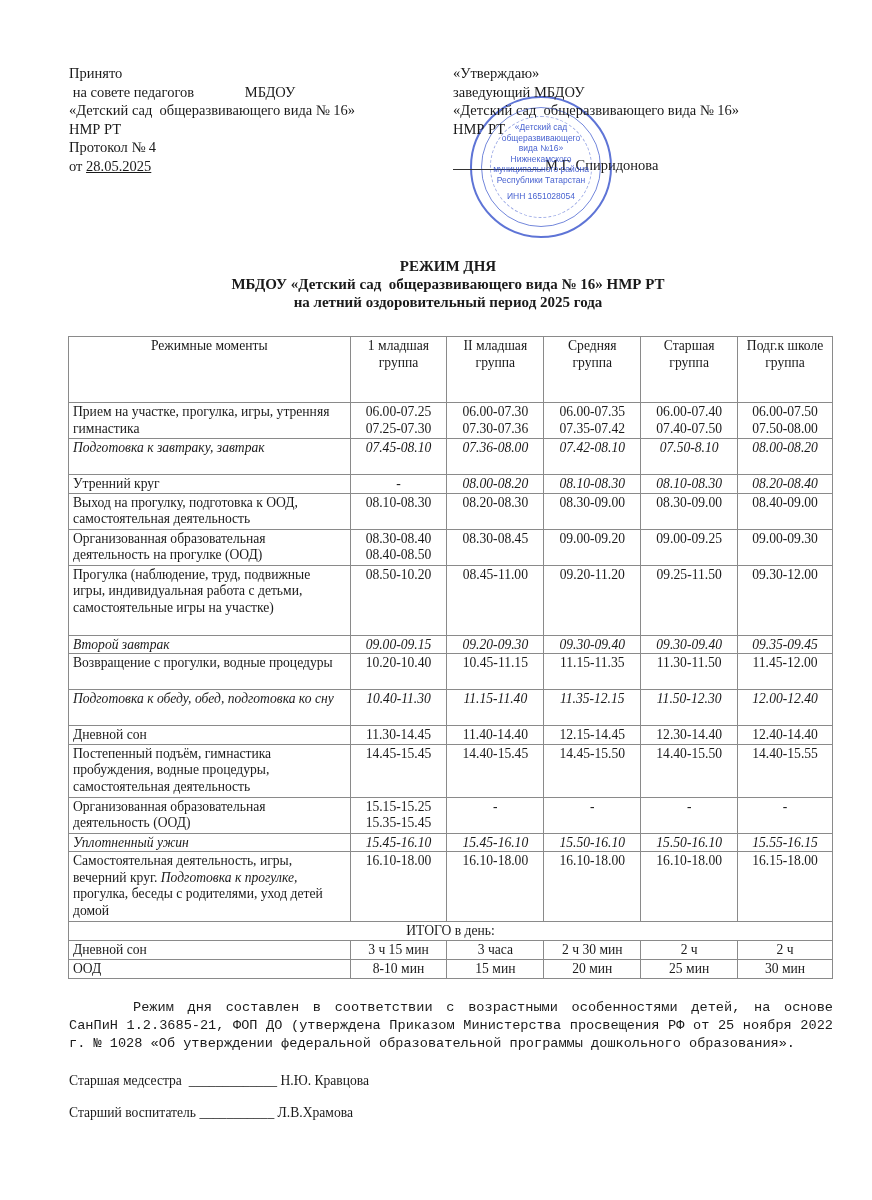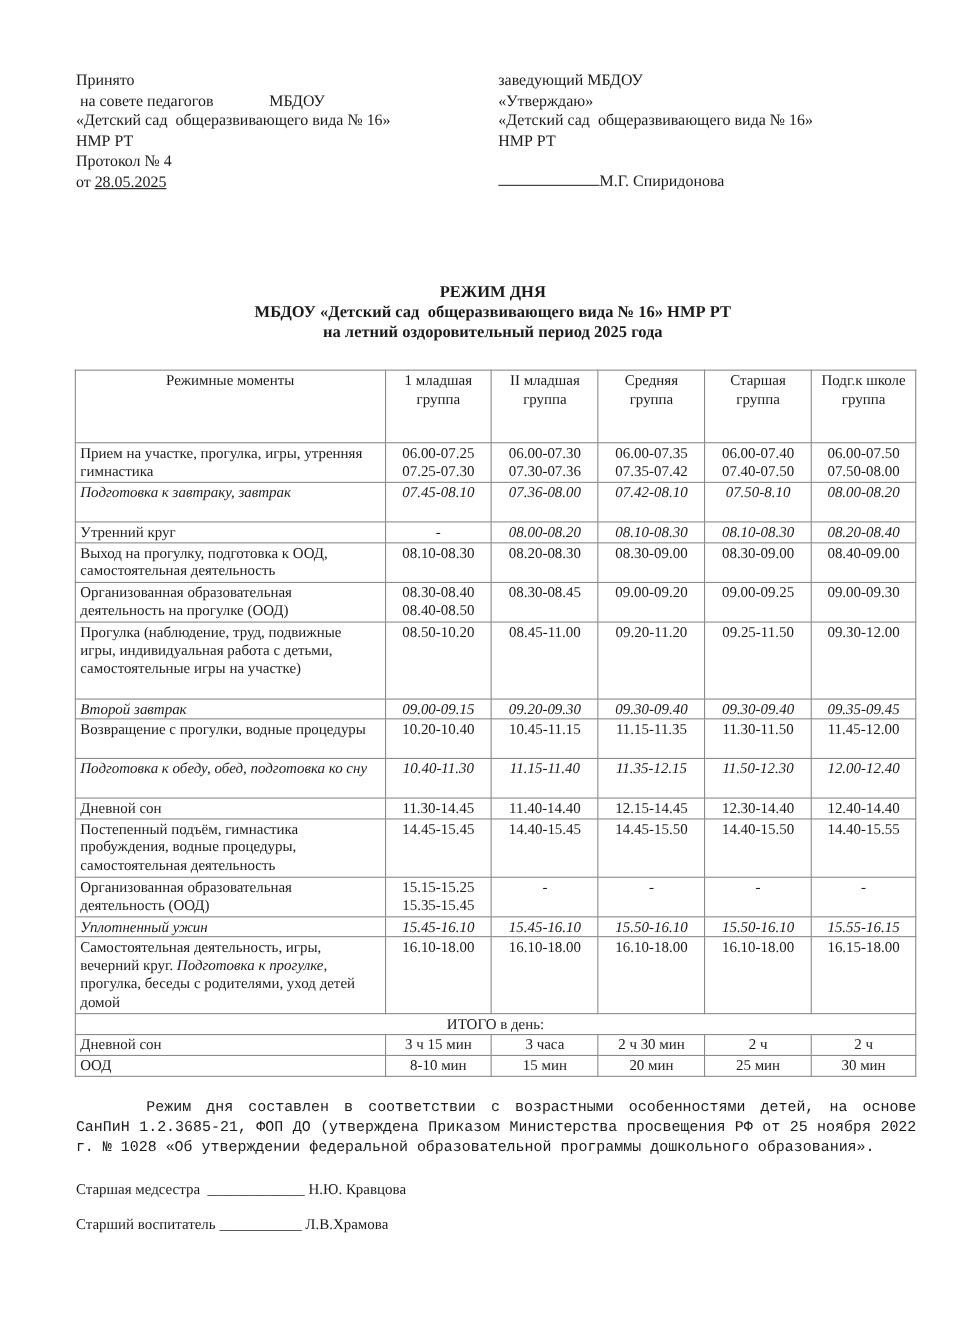--- a/index.html
+++ b/index.html
@@ -46,24 +46,35 @@
 
   <div class="header-left">
     <div>Принято</div>
     <div style="white-space:pre;"> на совете педагогов              МБДОУ</div>
     <div style="white-space:pre;">«Детский сад  общеразвивающего вида № 16»</div>
     <div>НМР РТ</div>
     <div>Протокол № 4</div>
     <div><span style="white-space:pre;">от </span><span class="u">28.05.2025</span></div>
   </div>
 
+  <div class="stamp">
+    <div class="stamp-text">
+      <div>«Детский сад</div>
+      <div>общеразвивающего</div>
+      <div>вида №16»</div>
+      <div>Нижнекамского</div>
+      <div>муниципального района</div>
+      <div>Республики Татарстан</div>
+      <div style="margin-top:6px;">ИНН 1651028054</div>
+    </div>
+  </div>
 
   <div class="header-right">
+    <div>«Утверждаю»</div>
     <div>заведующий МБДОУ</div>
-    <div>«Утверждаю»</div>
     <div style="white-space:pre;">«Детский сад  общеразвивающего вида № 16»</div>
     <div>НМР РТ</div>
     <div style="margin-top:18px;"><span class="sig-line"></span><span>М.Г. Спиридонова</span></div>
   </div>
 
   <div class="title-block">
     <div>РЕЖИМ ДНЯ</div>
     <div style="white-space:pre;">МБДОУ «Детский сад  общеразвивающего вида № 16» НМР РТ</div>
     <div>на летний оздоровительный период 2025 года</div>
   </div>

